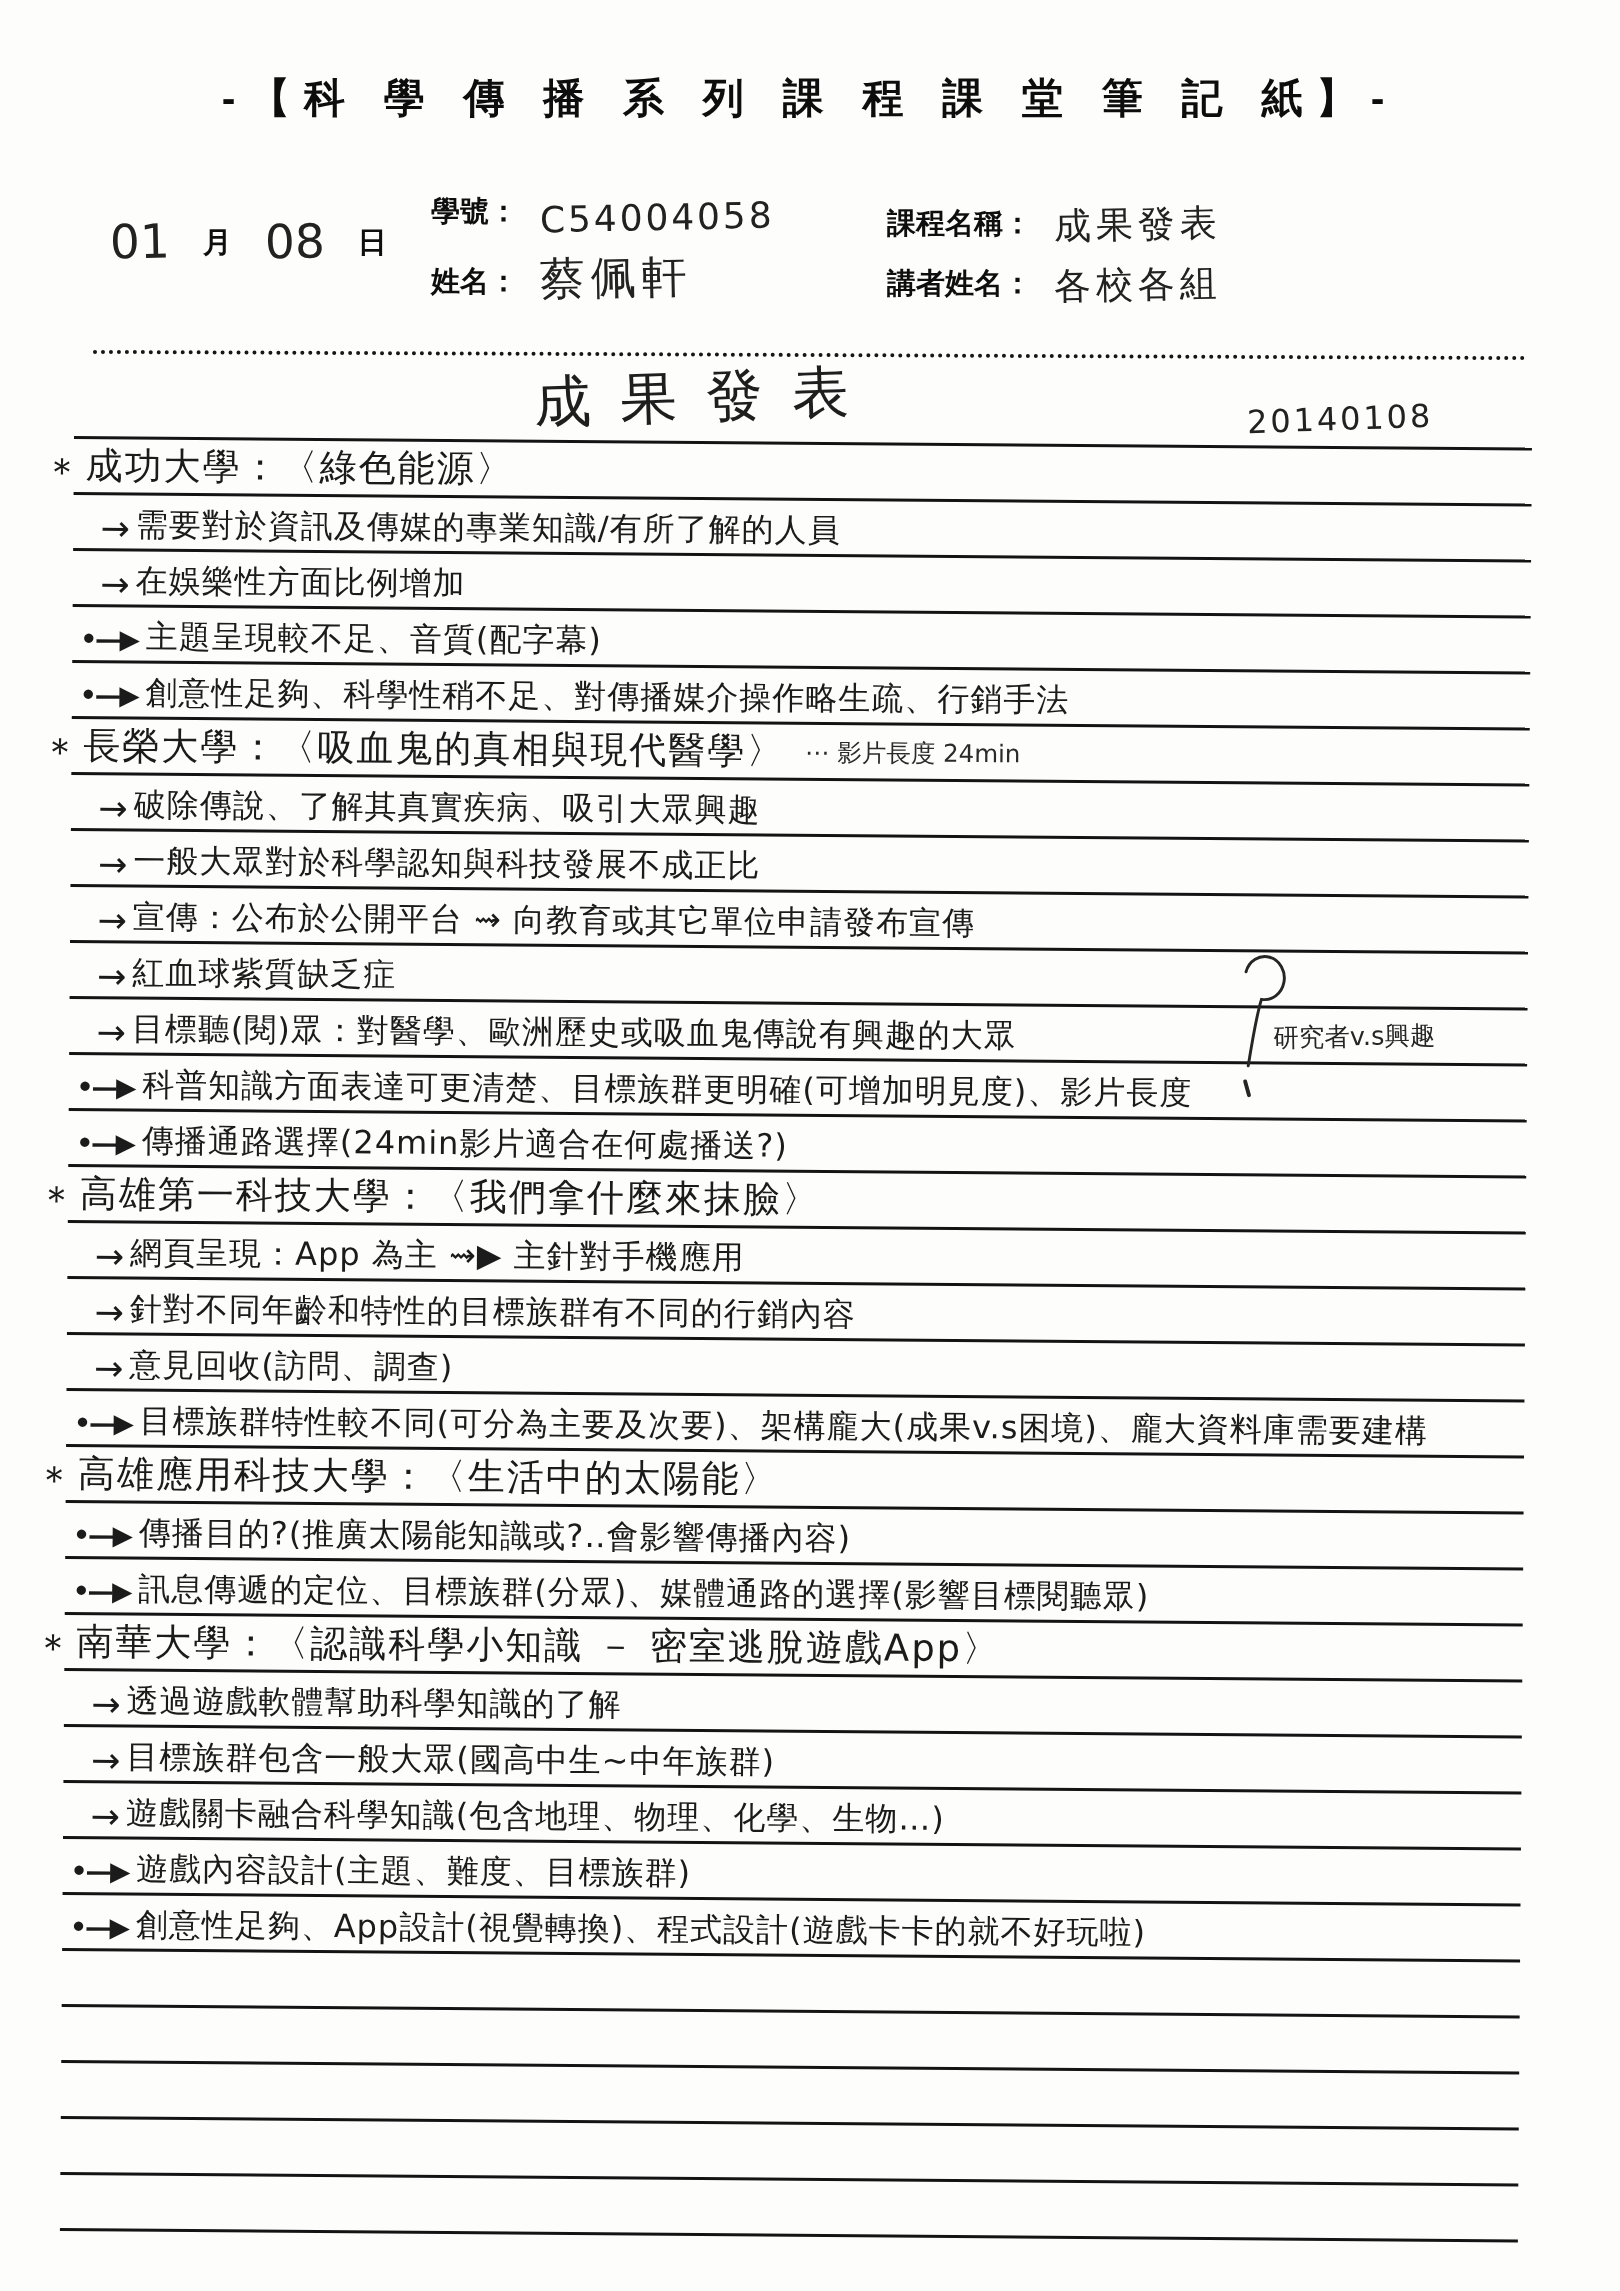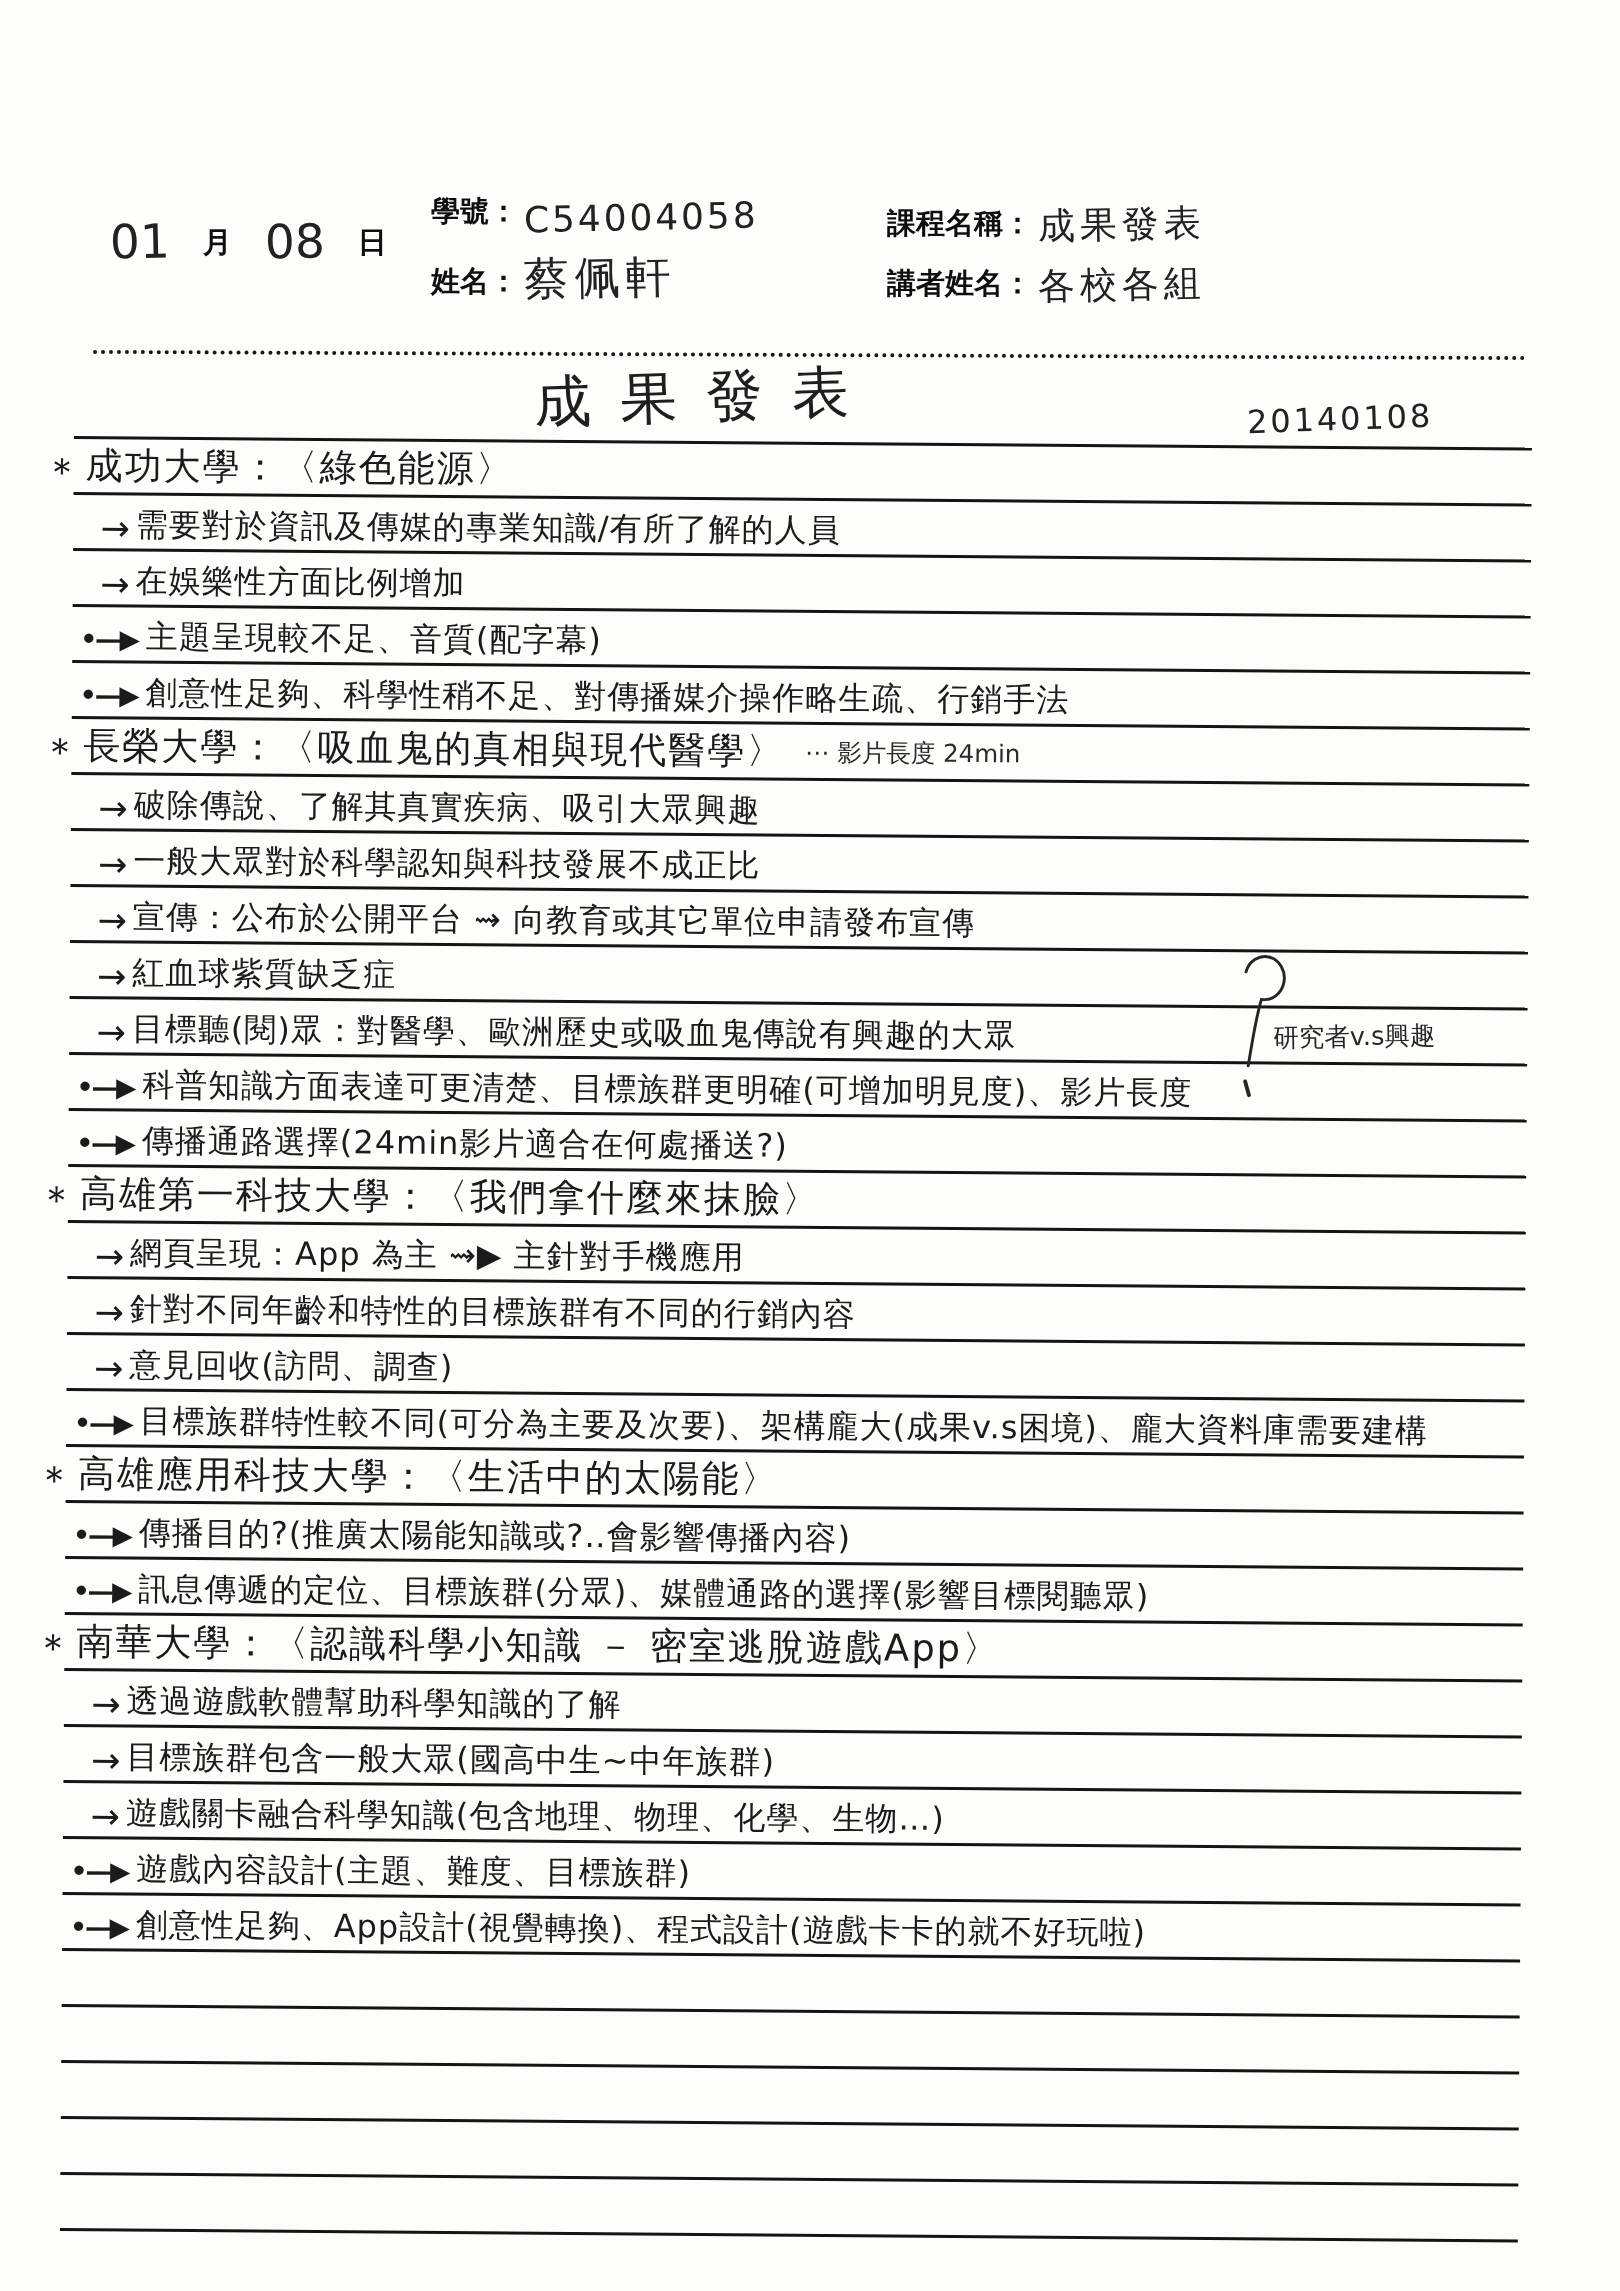--- a/index.html
+++ b/index.html
@@ -24,21 +24,21 @@
   .hdr-date {
     position:absolute; left:110px; top:214px;
     display:flex; align-items:flex-end; gap:33px;
   }
   .hdr-date .hw { font-size:47px; }
   .lbl { font-size:29px; font-weight:700; color:#0e0e0e; padding-bottom:5.9px;
          font-family:"Liberation Sans","DejaVu Sans",sans-serif; }
   .hdr-block { position:absolute; display:flex; flex-direction:column; gap:9.8px; }
   .hdr-mid   { left:431px; top:192px; }
   .hdr-right { left:843px; top:200px;margin-left:44px; }
-  .hdr-row { display:flex; align-items:flex-end; gap:6px; }
+  .hdr-row { display:flex; align-items:flex-end; gap:22px; }
   .hw {
     color:#222; font-weight:400;
     transform:rotate(-1.2deg);
     font-family:"DejaVu Sans",sans-serif;
   }
   .v-id    { font-size:36px; letter-spacing:2.9px; }
   .v-name  { font-size:45px; letter-spacing:5.9px; }
   .v-course{ font-size:37px; letter-spacing:4.9px; }
   
   .dotted {
@@ -85,20 +85,21 @@
     font-size:25.5px; color:#262626; white-space:nowrap;
     transform:rotate(-1.5deg);
   }
   .doodle { position:absolute; left:1139px; top:490px; }
 </style>
 </head>
 <body>
 
 <div class="page">
 
+  <div class="print-title">-【科 學 傳 播 系 列 課 程 課 堂 筆 記 紙】-</div>
 
   <div class="hdr-date">
     <span class="hw">01</span>
     <span class="lbl">月</span>
     <span class="hw">08</span>
     <span class="lbl">日</span>
   </div>
 
   <div class="hdr-block hdr-mid">
     <div class="hdr-row">

